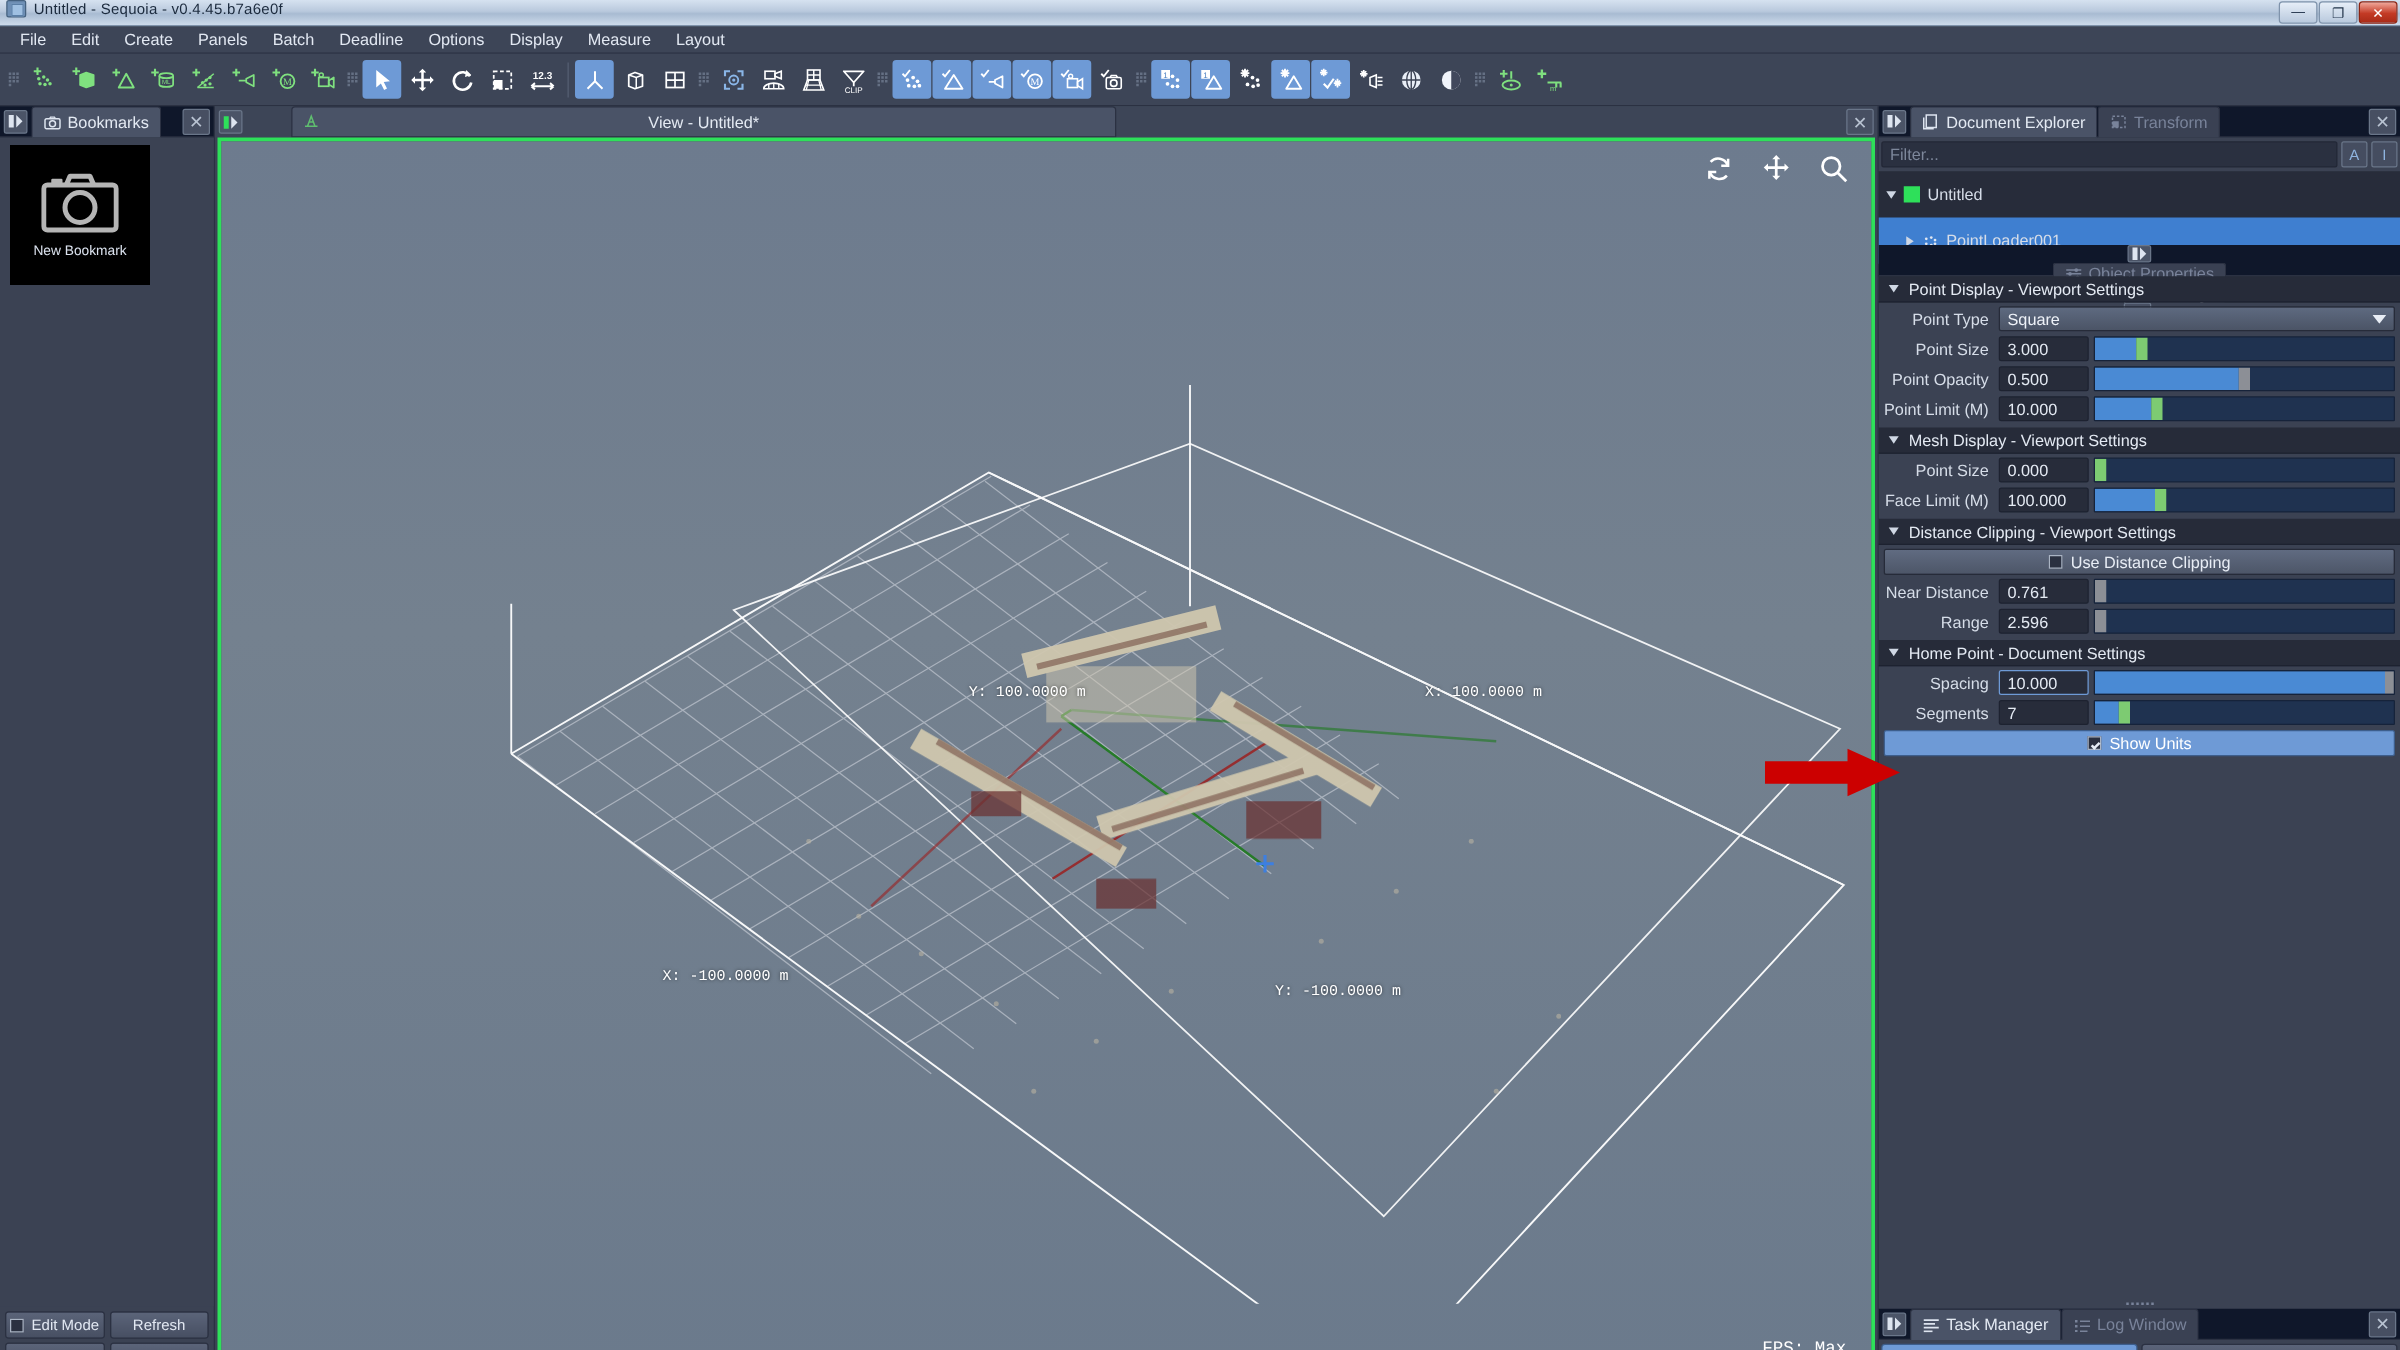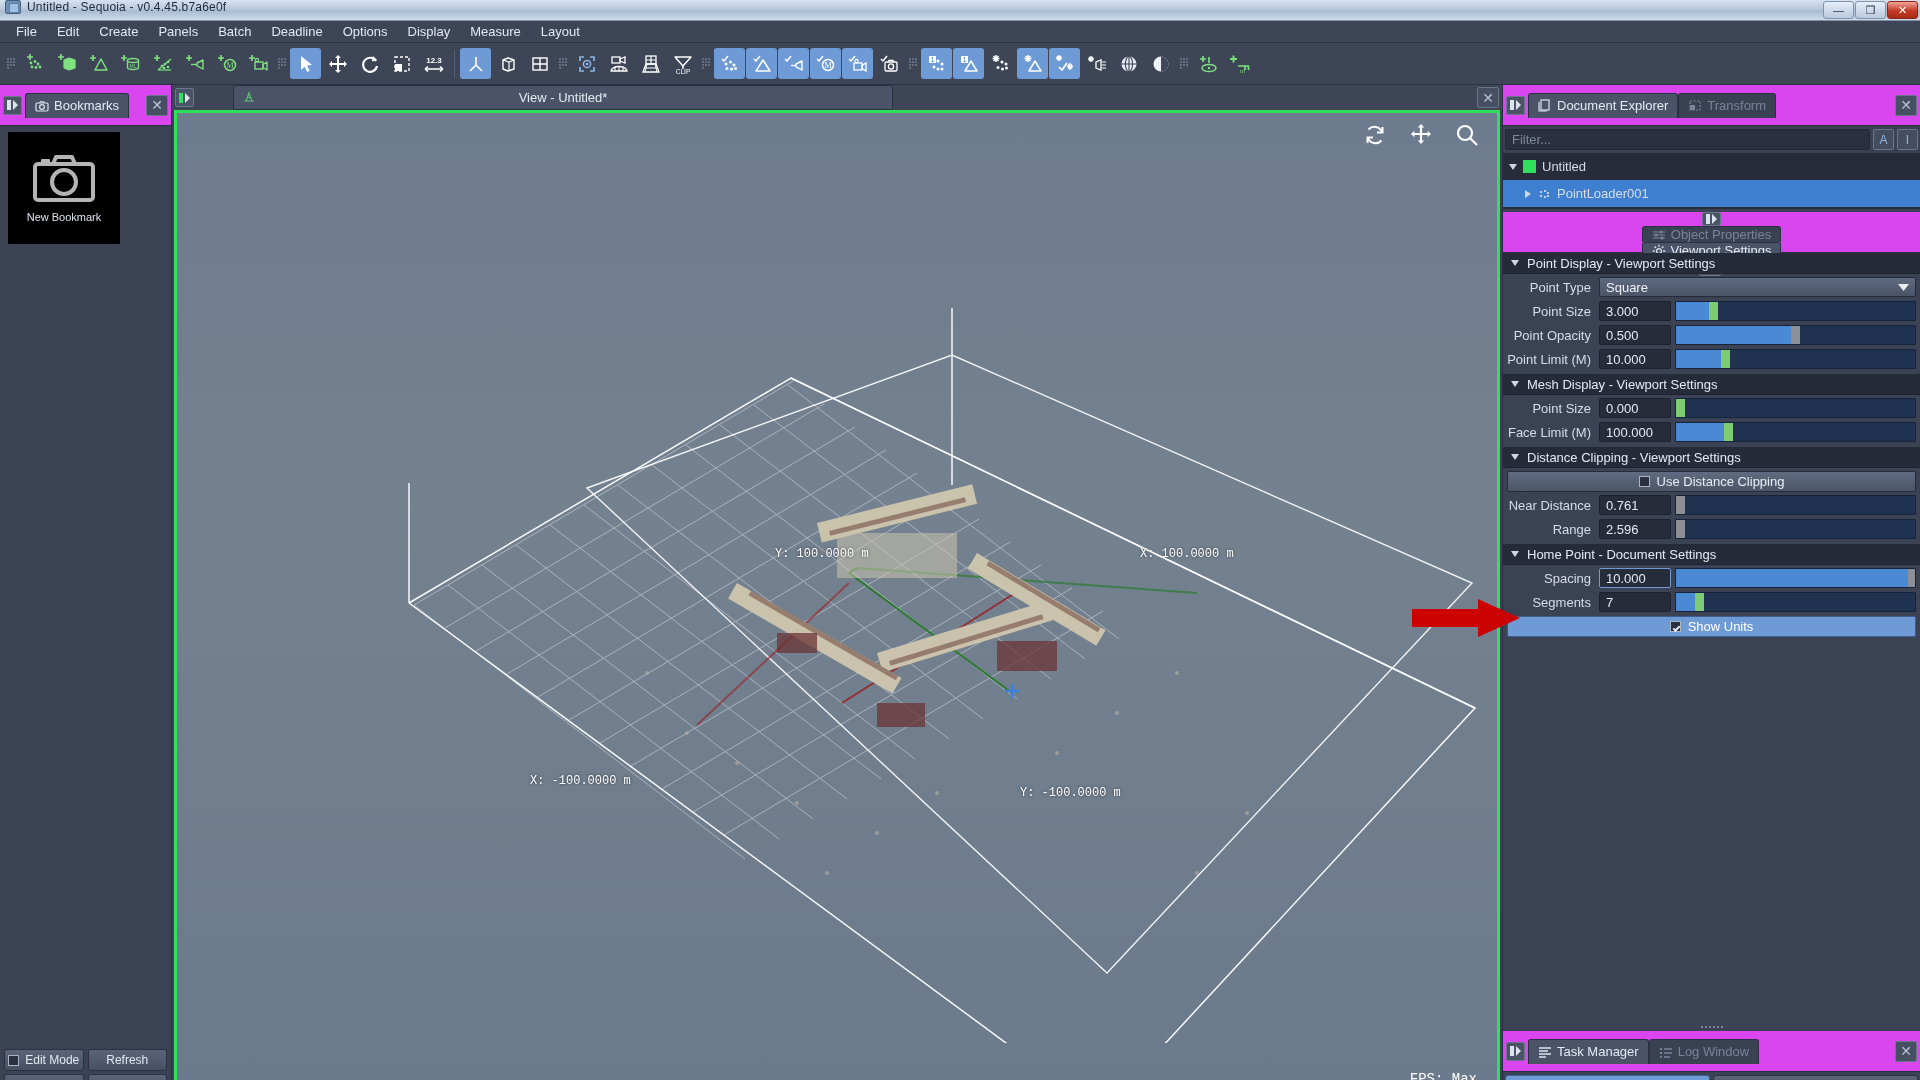--- a/index.html
+++ b/index.html
@@ -61,21 +61,21 @@
   .grip{ background:none; display:flex; flex-wrap:wrap; width:8px; align-content:center; gap:1px 1px;}
   .grip i{ width:2px;height:2px;background:#737f94;display:block;}
   .sep{ width:1px;height:28px;background:#555f73;margin:0 4px;}
   svg{ display:block; }
   
   #main{ display:flex; height:1015px; width:1920px; }
   
   #left{ width:172px; background:#3b4253; display:flex; flex-direction:column;
          border-right:1px solid #2b3142;}
   .panelhdr{
-    height:41px;display:flex;align-items:center;background:#d946ef;
+    height:25px;display:flex;align-items:center;background:#0f172a;
     border-bottom:1px solid #2b3142;
   }
   .dockbtn{
     width:19px;height:19px;margin:0 3px;border:1px solid #6a7party;
     border:1px solid #6a7689;border-radius:2px;display:flex;align-items:center;justify-content:center;
     background:#4b5467;
   }
   .tab{
     height:25px;padding:0 9px;display:flex;align-items:center;gap:5px;
     background:#4a5367;border:1px solid #2b3142;border-bottom:none;
@@ -141,21 +141,21 @@
           border-left:1px solid #2b3142;}
   .filterrow{ display:flex;align-items:center;padding:3px 2px;gap:3px;background:#3b4253;}
   .filterinput{
     flex:1;height:21px;background:#2a3040;border:1px solid #222736;border-radius:2px;
     display:flex;align-items:center;padding:0 6px;color:#7d879b;font-size:13px;
   }
   .fbtn{ width:21px;height:21px;border:1px solid #6a7689;border-radius:2px;
          background:#454d60;display:flex;align-items:center;justify-content:center;
          color:#8fb4e0;font-size:12px;}
   #tree{ background:#272c3a; height:56px; }
-  .treerow{height:27px;display:flex;align-items:center;gap:6px;padding-left:6px;font-size:13px;}
+  .treerow{height:37px;display:flex;align-items:center;gap:6px;padding-left:6px;font-size:13px;}
   .treerow.sel{ background:#3f7fd0; }
   .caret{width:0;height:0;border-left:6px solid #cfd7e4;border-top:4px solid transparent;border-bottom:4px solid transparent;}
   .caret.down{border-left:4px solid transparent;border-right:4px solid transparent;border-top:6px solid #cfd7e4;border-bottom:none;}
   .swatch{width:13px;height:13px;background:#2ee05a;}
   
   .section{ background:#262b39;height:21px;display:flex;align-items:center;gap:8px;
             padding-left:8px;font-size:13px;color:#e4eaf3;border-bottom:1px solid #1d2230;}
   .prow{ height:22px;display:flex;align-items:center;gap:4px;padding:0 4px 0 0;margin-top:2px;}
   .plabel{ width:92px;text-align:right;font-size:13px;color:#d6dde8;padding-right:4px;}
   .pfield{

